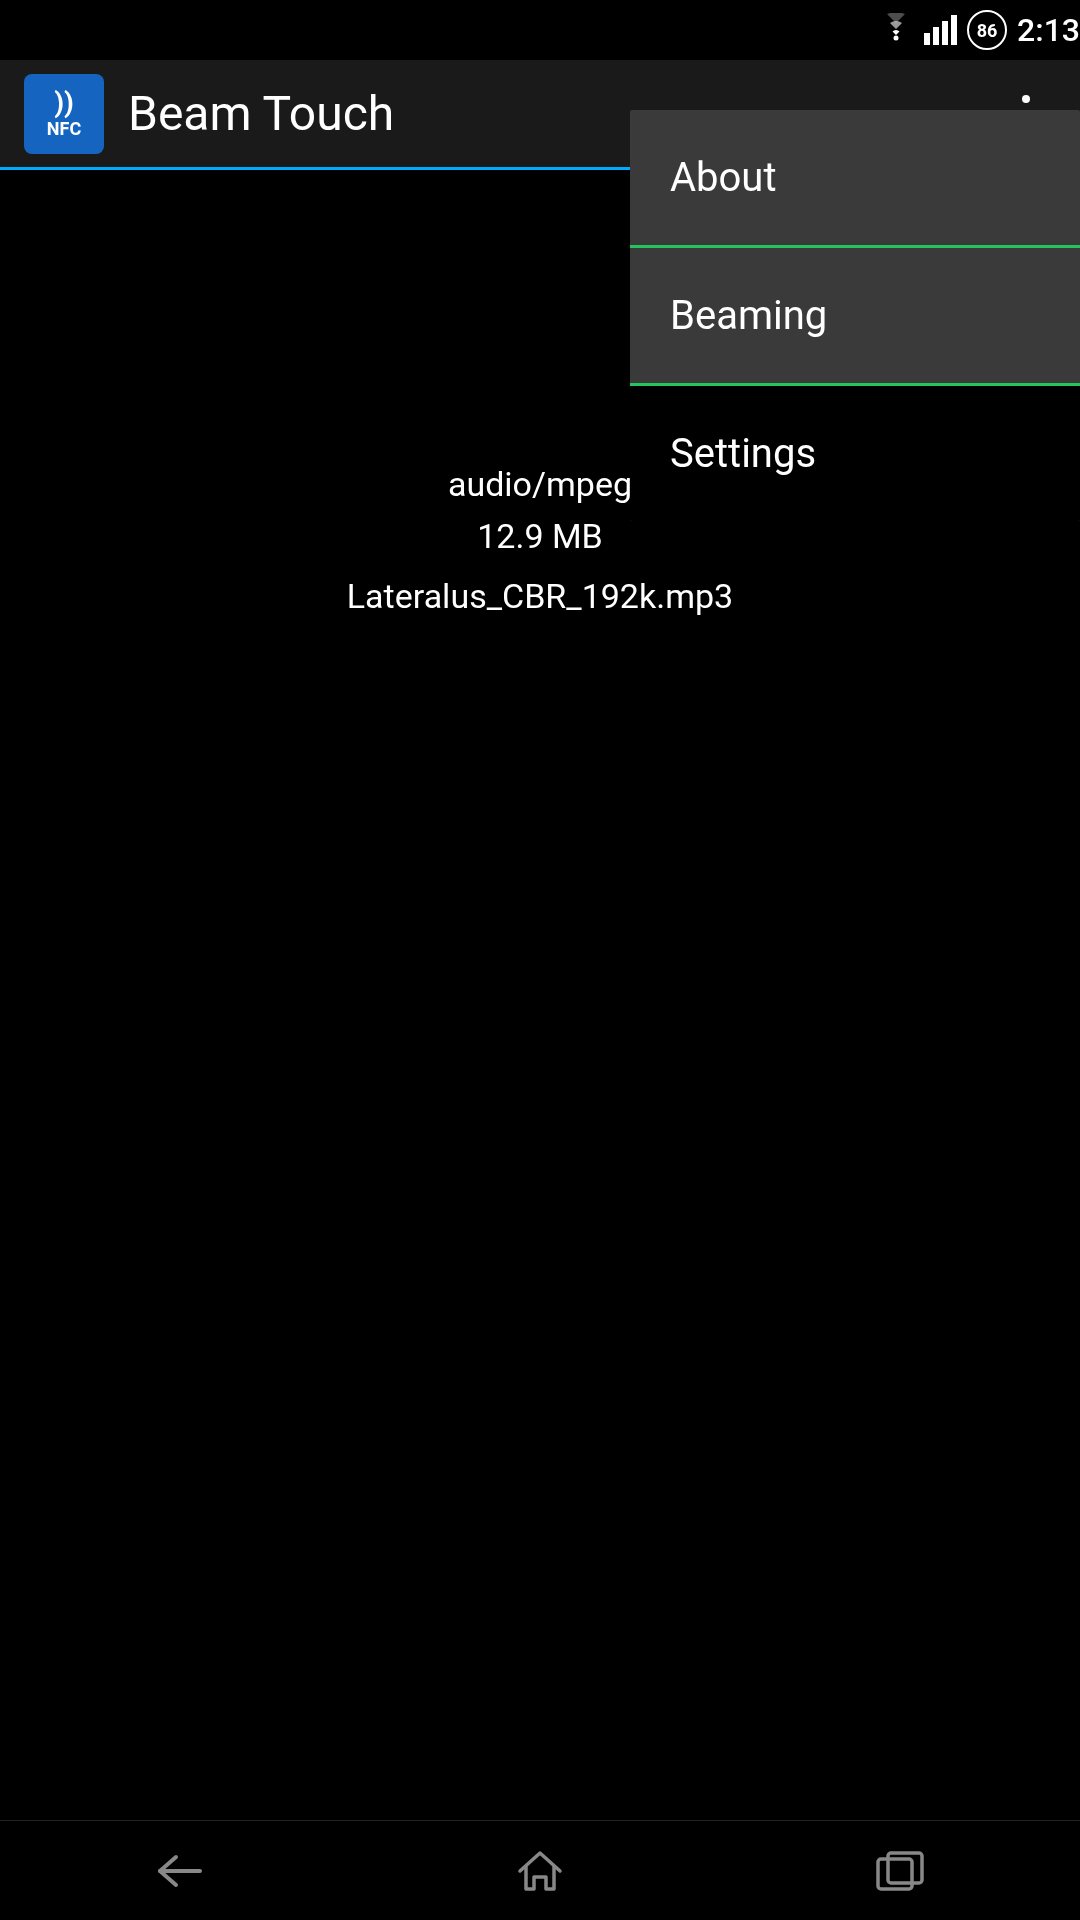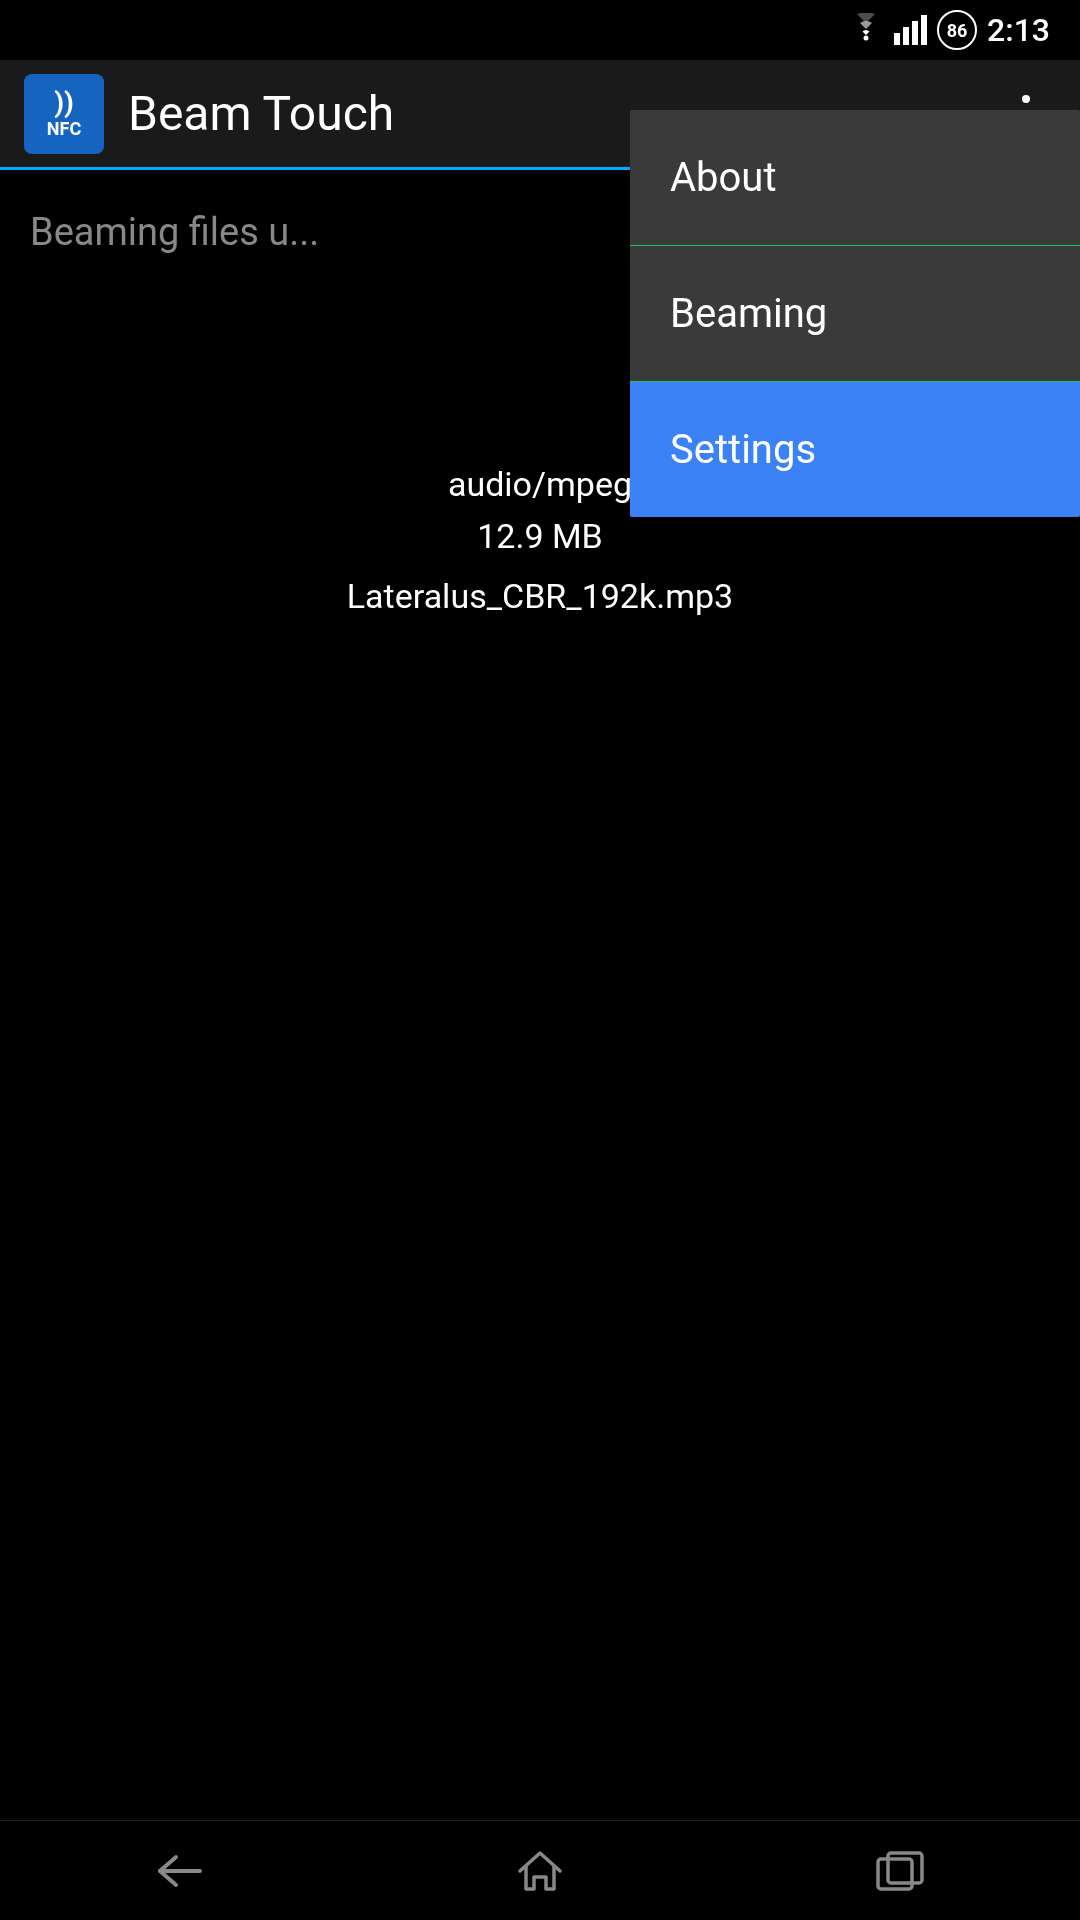--- a/index.html
+++ b/index.html
@@ -19,21 +19,20 @@
     }
 
     
     .status-bar {
       width: 100%;
       height: 60px;
       background-color: #000000;
       display: flex;
       align-items: center;
       justify-content: flex-end;
-      padding-right: 30px;
       gap: 12px;
     }
 
     .status-bar-icons {
       display: flex;
       align-items: center;
       gap: 10px;
     }
 
     .status-time {
@@ -146,31 +145,31 @@
       border-radius: 2px;
       overflow: hidden;
     }
 
     .dropdown-item {
       width: 100%;
       padding: 44px 40px;
       color: #ffffff;
       font-size: 40px;
       cursor: pointer;
-      border-bottom: 1px solid #22c55e;
+      border-bottom: 3px solid #22c55e;
       display: flex;
       align-items: center;
     }
 
     .dropdown-item:last-child {
       border-bottom: none;
     }
 
     .dropdown-item.active {
-      background-color: #3b82f6;
+      background-color: #000000;
     }
 
     
     .file-info {
       position: absolute;
       top: 444px;
       left: 0;
       right: 0;
       text-align: center;
       padding: 20px;
@@ -267,21 +266,20 @@
   </div>
   <div class="dropdown-item">
     <span>Beaming</span>
   </div>
   <div class="dropdown-item active">
     <span>Settings</span>
   </div>
 </div>
 
 <div style="position:absolute; top:170px; left:0; right:450px; padding:40px 30px;">
-  <div class="beaming-title">Beaming files u...</div>
 </div>
 
 <div class="file-info">
   <div class="file-type">audio/mpeg</div>
   <div class="file-size">12.9 MB</div>
   <div class="file-name">Lateralus_CBR_192k.mp3</div>
 </div>
 
 <div class="bottom-nav">
 

